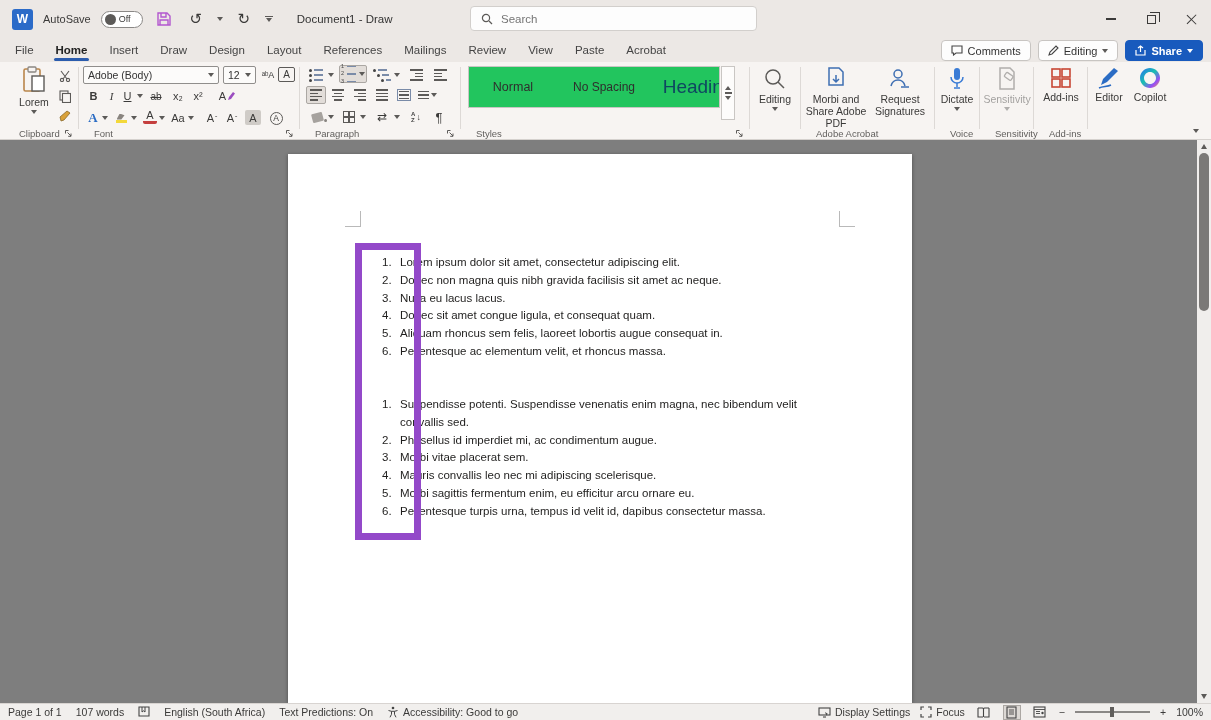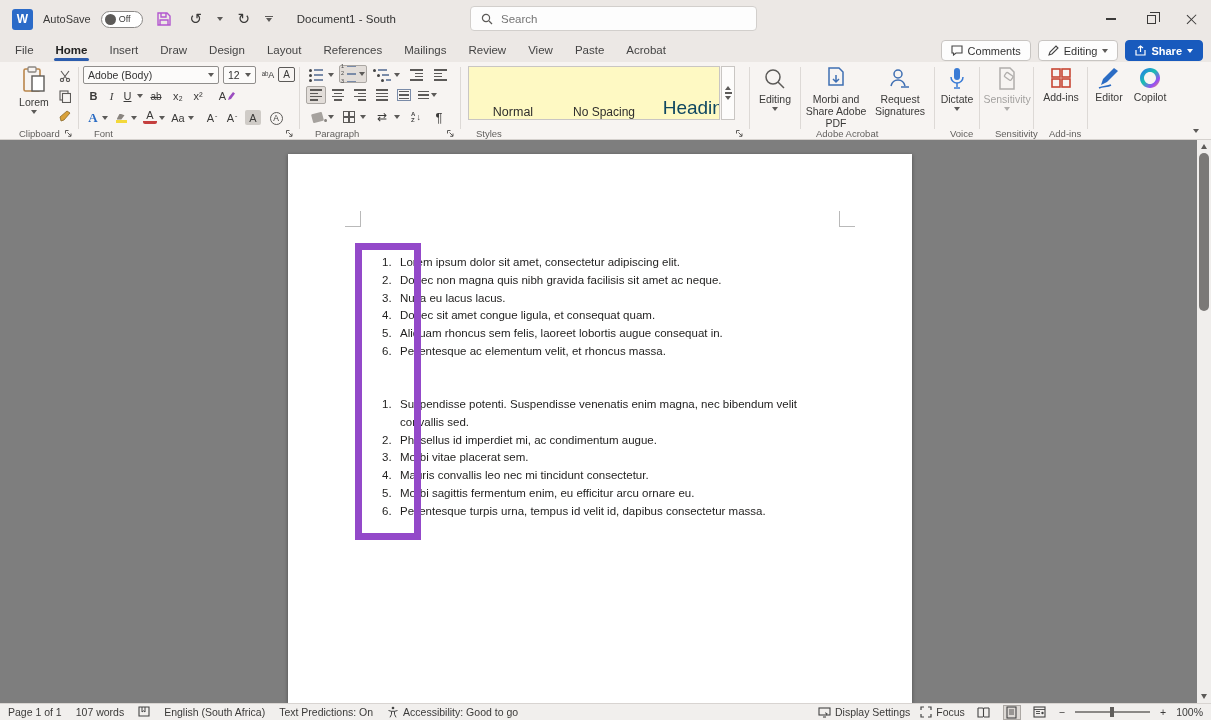--- a/index.html
+++ b/index.html
@@ -67,21 +67,21 @@
   .alignic{display:flex;flex-direction:column;gap:2px}
   .alignic i{display:block;height:1.4px;background:#5c5a58}
   .sorttxt{display:flex;flex-direction:column;font-size:6px;font-weight:bold;line-height:1;color:#444}
   .gridic{width:12px;height:12px;border:1.3px solid #5c5a58;position:relative}
   .gridic:before{content:"";position:absolute;left:0;right:0;top:50%;height:1.2px;background:#5c5a58;margin-top:-0.6px}
   .gridic:after{content:"";position:absolute;top:0;bottom:0;left:50%;width:1.2px;background:#5c5a58;margin-left:-0.6px}
   .bucket{width:11px;height:9px;background:#a6a29e;transform:rotate(-15deg);border-radius:1px;position:relative}
   .bucket:after{content:"";position:absolute;right:-3px;bottom:-2px;width:3px;height:3px;border-radius:50%;background:#8a8682}
 
   
-  #stylegal{position:absolute;left:5px;top:4px;width:252px;height:54px;background:#fef9c3;border:1px solid #c9c6c3;display:flex;align-items:flex-end;overflow:hidden}
+  #stylegal{position:absolute;left:5px;top:4px;width:252px;height:42px;background:#22c55e;border:1px solid #c9c6c3;display:flex;align-items:center;overflow:hidden}
   .styitem{flex:none;text-align:center;font-size:12.5px;color:#2f2e2d}
   .sty-normal{width:88px}.sty-nospace{width:94px;font-size:12px}
   .sty-h1{width:110px;font-size:19px;color:#0f4761}
   #stymore{position:absolute;left:258px;top:4px;width:14px;height:54px;border:1px solid #c9c6c3;background:#fdfcfb;display:flex;flex-direction:column;align-items:center;justify-content:center;gap:2px}
   .tri-up{width:0;height:0;border-left:3px solid transparent;border-right:3px solid transparent;border-bottom:4px solid #5c5a58}
   .mid-bar{width:7px;height:1.2px;background:#5c5a58}
 
   
   #docarea{position:absolute;top:140px;left:0;width:1211px;height:563px;background:#7e7e7e;overflow:hidden}
   #page{position:absolute;left:288px;top:14px;width:624px;height:549px;background:#fff;box-shadow:0 1px 4px rgba(0,0,0,.4)}
@@ -129,21 +129,21 @@
           <path d="M5 2v4h5V2M4 14V9h8v5" fill="none" stroke="#b357cf" stroke-width="1.4"></path>
         </svg>
     </div>
     <div class="tb-ic">↺</div>
     <span class="chev"></span>
     <div class="tb-ic">↻</div>
     <div class="qat-more">
       <span class="bar"></span>
         <span class="chev"></span>
     </div>
-    <span class="doc-title">Document1 - South</span>
+    <span class="doc-title">Document1 - Draw</span>
   </div>
   <div id="searchbox">
     <svg width="12" height="12" viewBox="0 0 12 12">
         <circle cx="5" cy="5" r="3.6" fill="none" stroke="#5c5a58" stroke-width="1.2"></circle>
         <path d="M8 8l3 3" stroke="#5c5a58" stroke-width="1.2"></path>
       </svg>
     <input placeholder="Search" style="">
   </div>
   <div class="winbtns">
     <div class="winbtn">
@@ -568,21 +568,21 @@
       <li><span class="mk">3.</span><span>Nulla eu lacus lacus.</span></li>
       <li><span class="mk">4.</span><span>Donec sit amet congue ligula, et consequat quam.</span></li>
       <li><span class="mk">5.</span><span>Aliquam rhoncus sem felis, laoreet lobortis augue consequat in.</span></li>
       <li><span class="mk">6.</span><span>Pellentesque ac elementum velit, et rhoncus massa.</span></li>
     </ol>
 
     <ol class="dlist" id="list2">
       <li><span class="mk">1.</span><span>Suspendisse potenti. Suspendisse venenatis enim magna, nec bibendum velit convallis sed.</span></li>
       <li><span class="mk">2.</span><span>Phasellus id imperdiet mi, ac condimentum augue.</span></li>
       <li><span class="mk">3.</span><span>Morbi vitae placerat sem.</span></li>
-      <li><span class="mk">4.</span><span>Mauris convallis leo nec mi tincidunt consectetur.</span></li>
+      <li><span class="mk">4.</span><span>Mauris convallis leo nec mi adipiscing scelerisque.</span></li>
       <li><span class="mk">5.</span><span>Morbi sagittis fermentum enim, eu efficitur arcu ornare eu.</span></li>
       <li><span class="mk">6.</span><span>Pellentesque turpis urna, tempus id velit id, dapibus consectetur massa.</span></li>
     </ol>
 
     <div id="hlbox"></div>
   </div>
 
   <div id="vscroll">
     <div class="scr-arr">
         <span class="tri-upb"></span>

